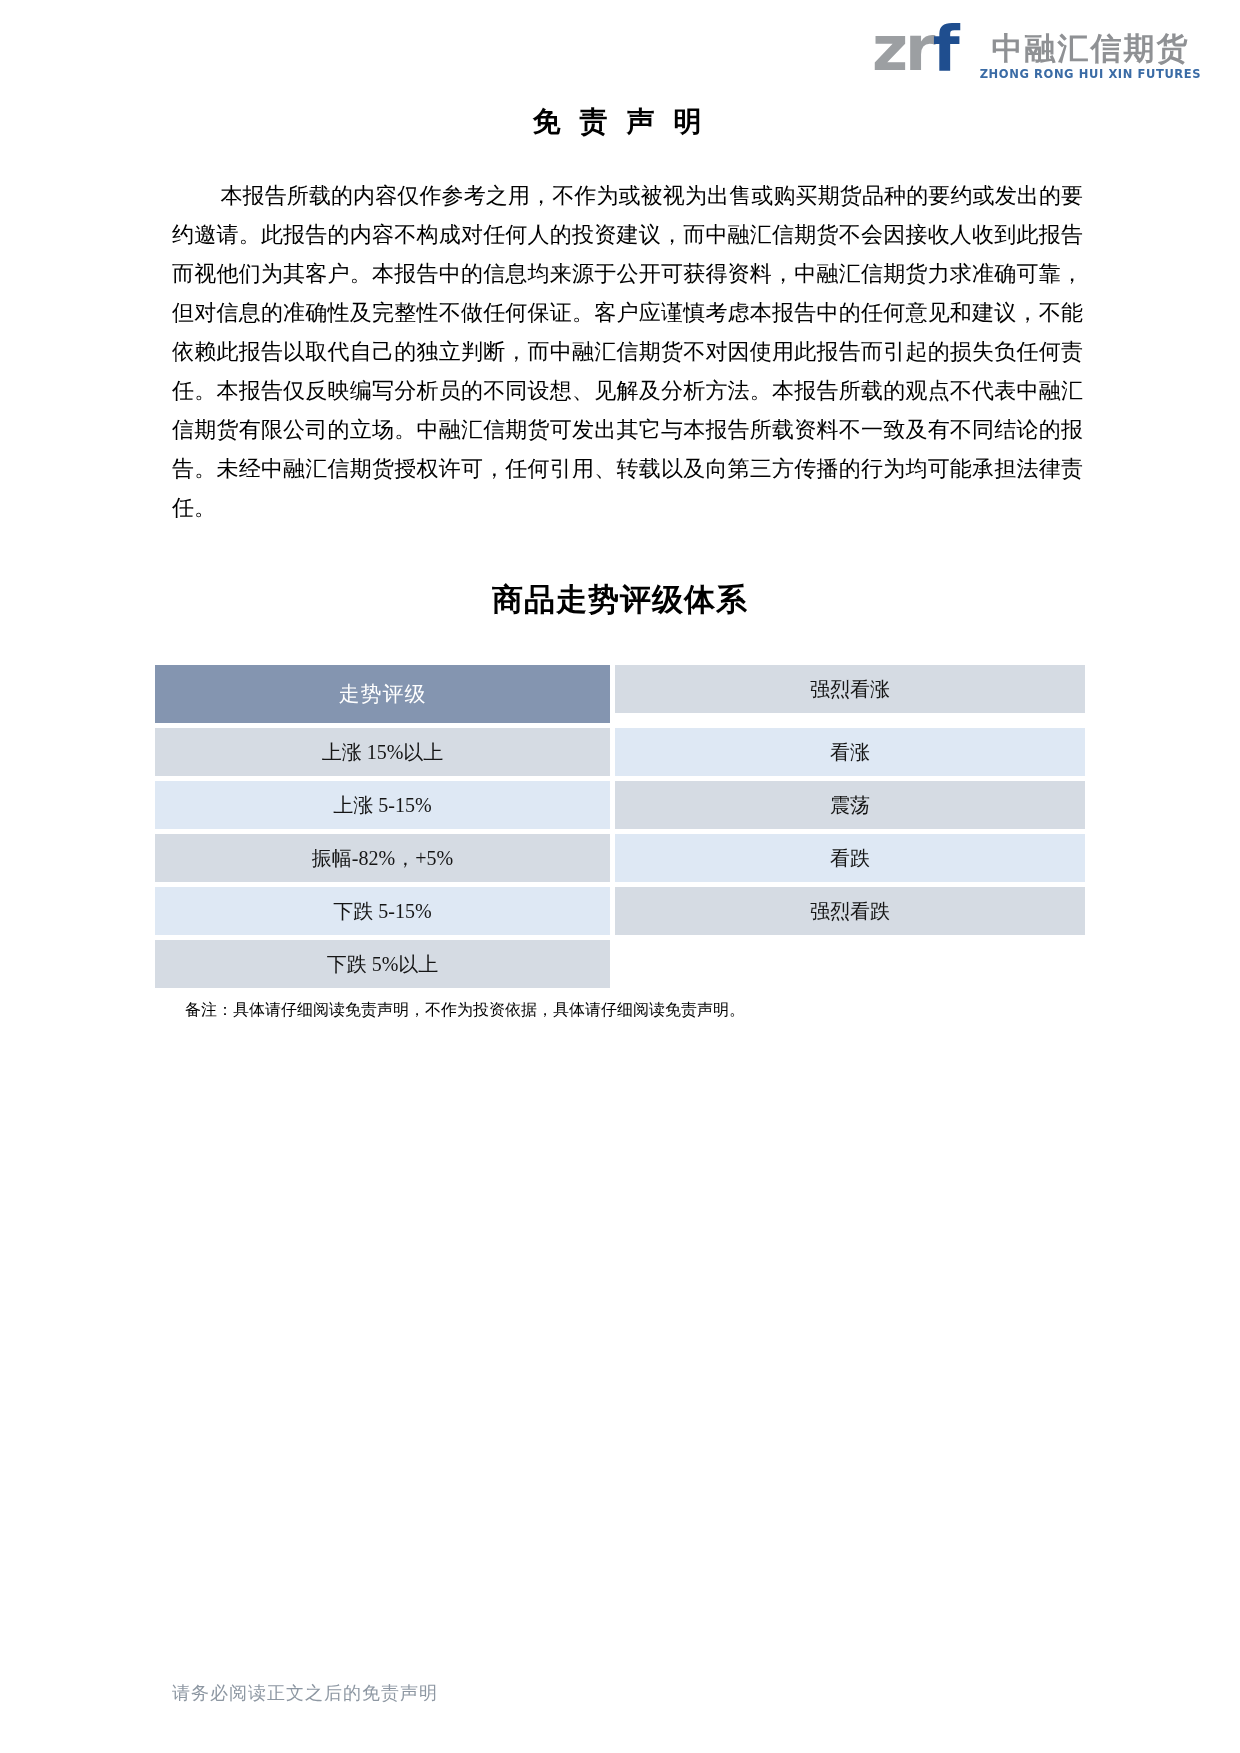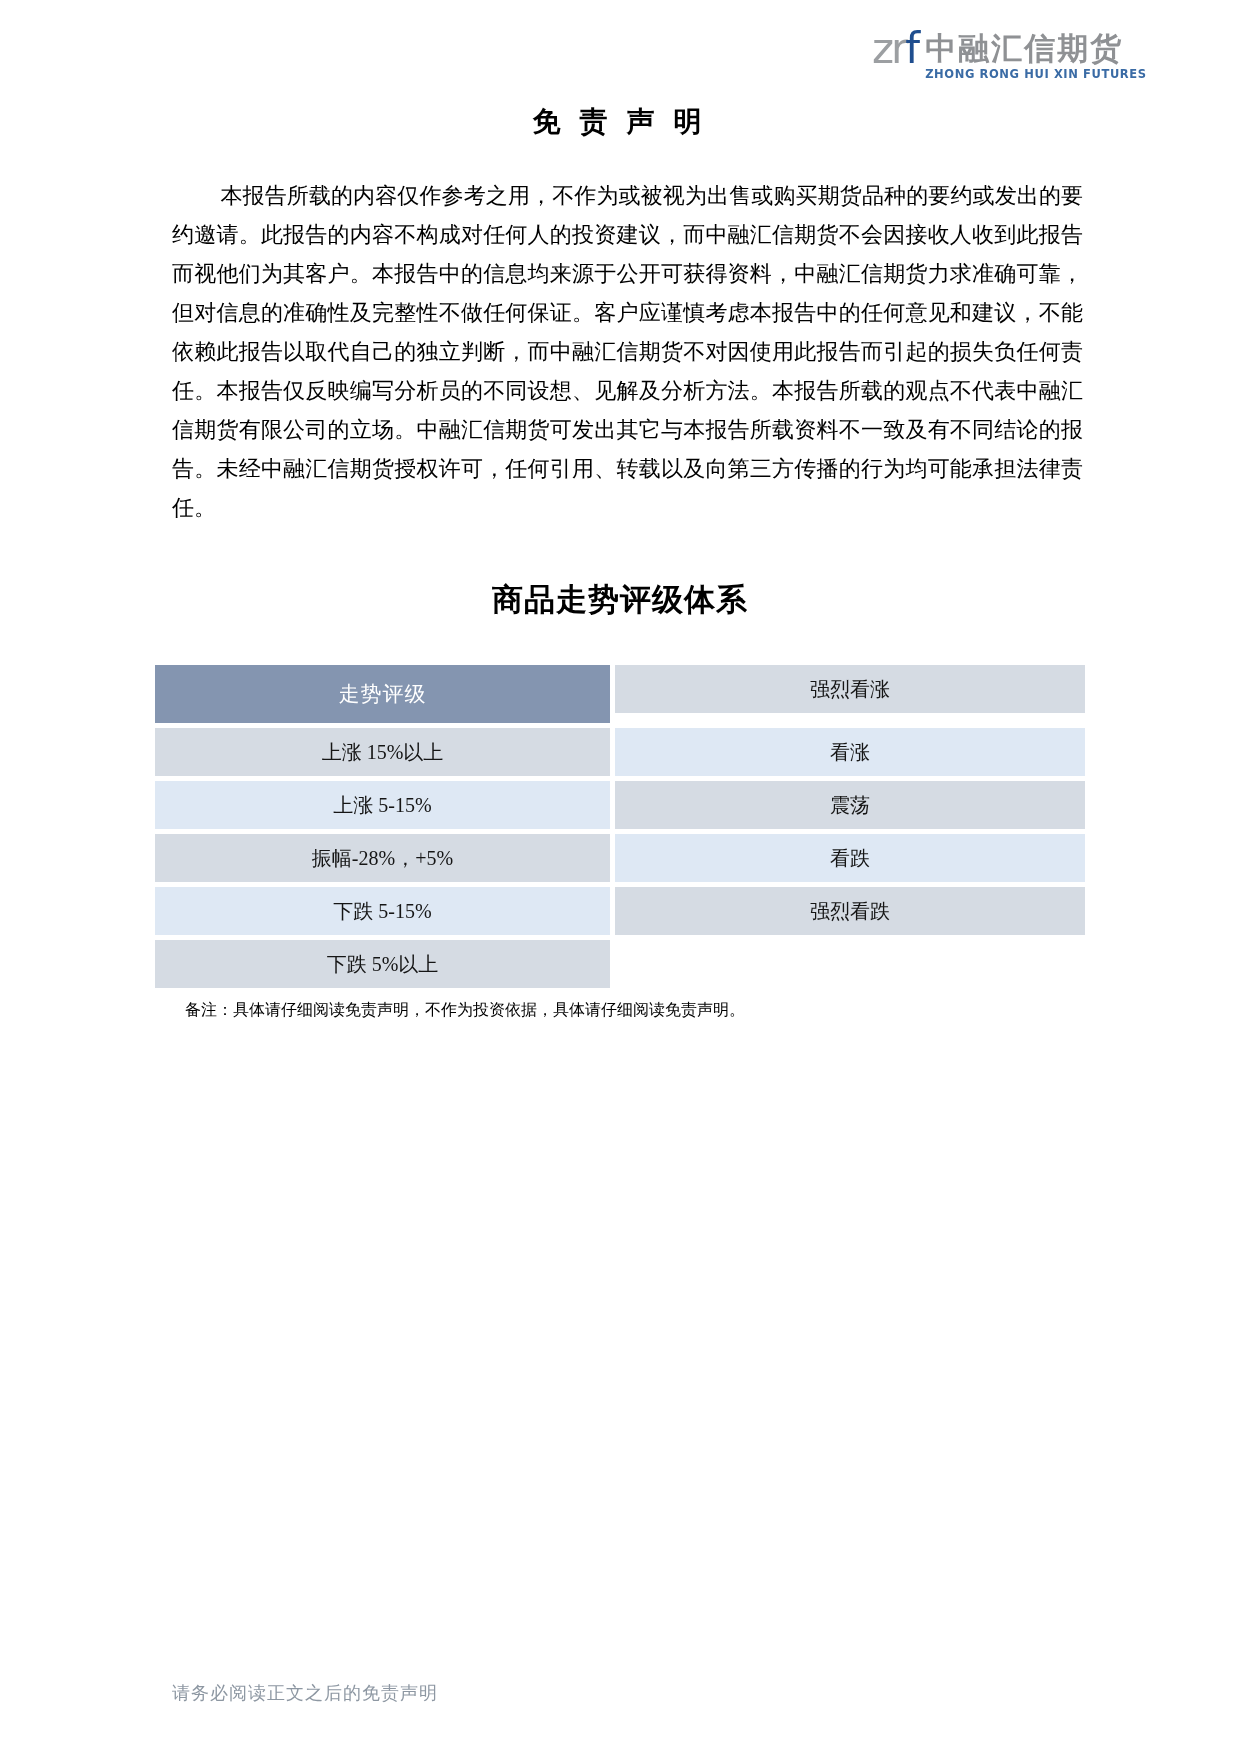--- a/index.html
+++ b/index.html
@@ -18,28 +18,28 @@
 
   
   .logo {
     position: absolute;
     top: 18px; left: 872px;
     display: flex;
     align-items: flex-start;
   }
   .logo-mark {
     font-family: "DejaVu Sans", sans-serif;
-    font-weight: normal;
-    font-size: 42px;
+    font-weight: bold;
+    font-size: 62px;
     line-height: 62px;
     letter-spacing: -3px;
   }
   .logo-mark .zr { color: #9c9fa2; }
   .logo-mark .f  { color: #1f4e8f; }
-  .logo-text { margin-left: 8px; padding-top: 14px; }
+  .logo-text { margin-left: 23px; padding-top: 14px; text-align: center; }
   .logo-cn {
     font-family: "DejaVu Sans", sans-serif;
     font-weight: bold;
     font-size: 31px;
     line-height: 32px;
     color: #8f9194;
     letter-spacing: 2px;
     white-space: nowrap;
   }
   .logo-en {
@@ -145,21 +145,21 @@
   <div class="rating-table">
     <div class="cell th">走势评级</div>
 
     <div class="cell odd">强烈看涨</div>
     <div class="cell odd">上涨 15%以上</div>
 
     <div class="cell even">看涨</div>
     <div class="cell even">上涨 5-15%</div>
 
     <div class="cell odd">震荡</div>
-    <div class="cell odd">振幅-28%，+5%</div>
+    <div class="cell odd">振幅-82%，+5%</div>
 
     <div class="cell even">看跌</div>
     <div class="cell even">下跌 5-15%</div>
 
     <div class="cell odd">强烈看跌</div>
     <div class="cell odd">下跌 5%以上</div>
   </div>
 
   <p class="table-note">备注：具体请仔细阅读免责声明，不作为投资依据，具体请仔细阅读免责声明。</p>
 

